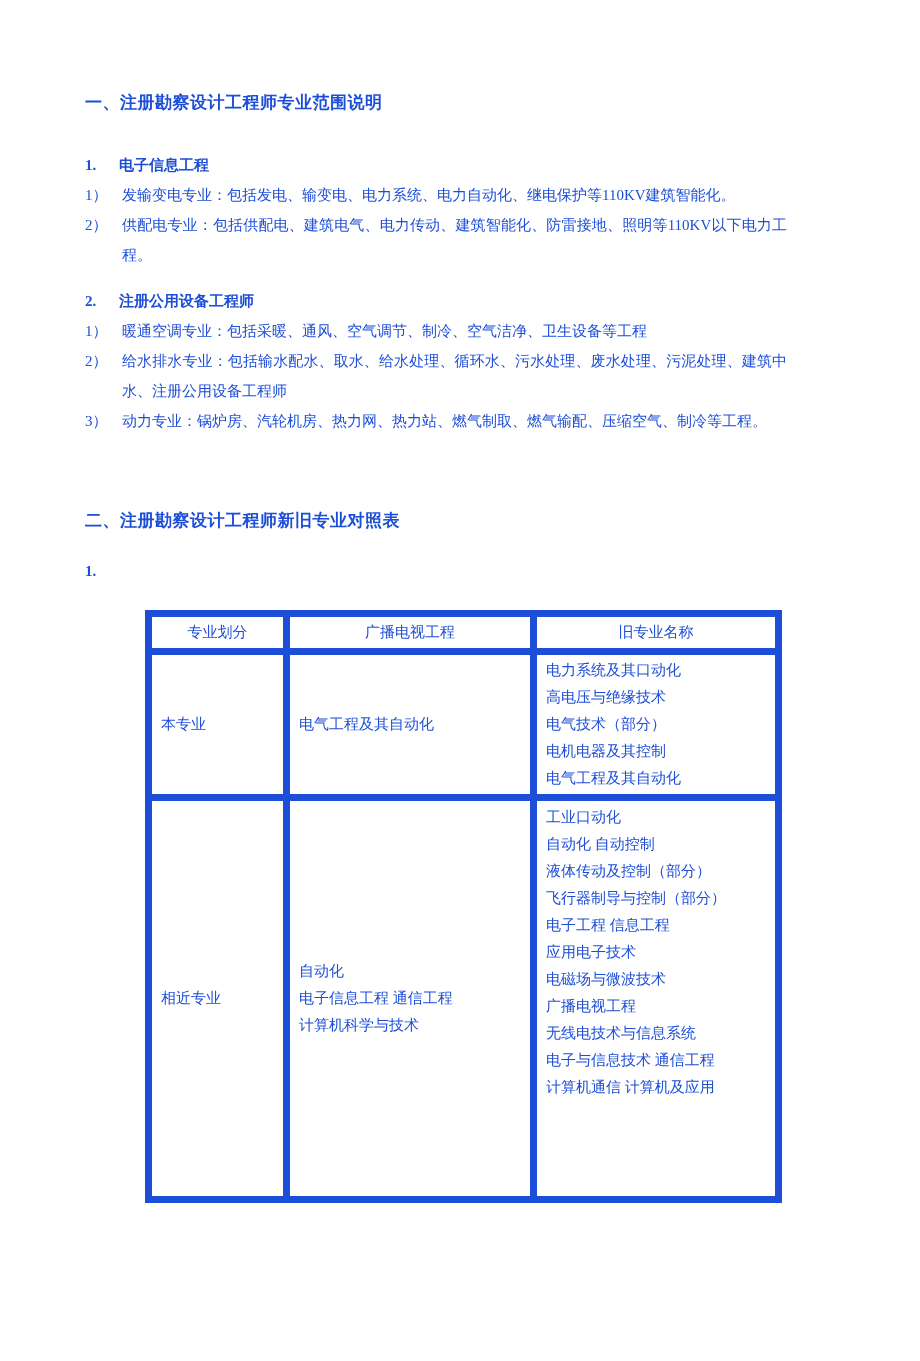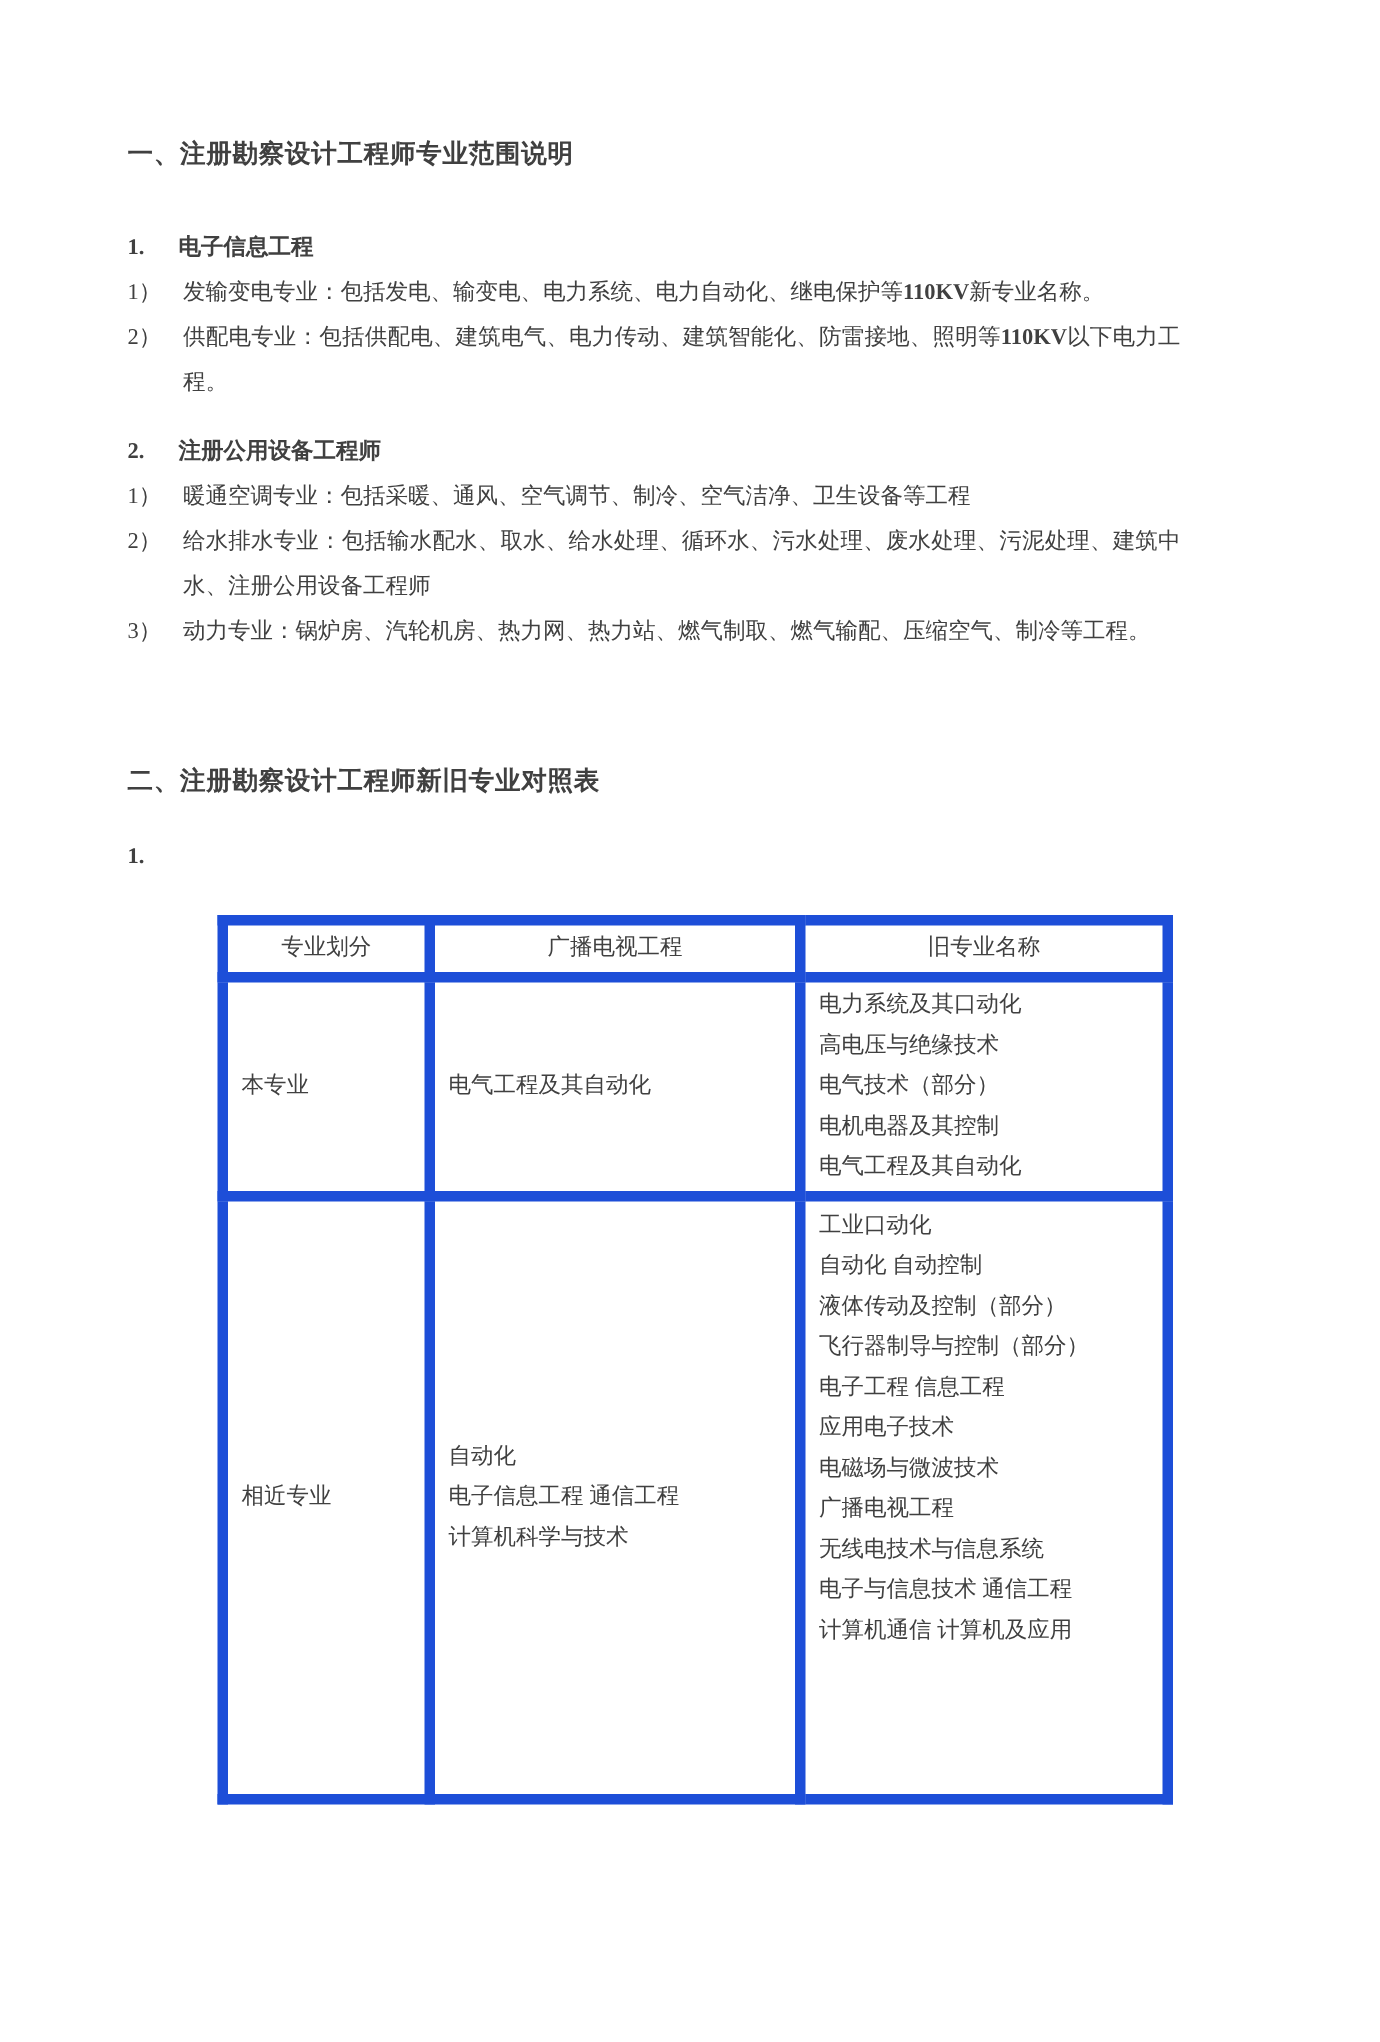--- a/index.html
+++ b/index.html
@@ -3,21 +3,21 @@
 <meta charset="utf-8">
 <style>
   * { margin: 0; padding: 0; box-sizing: border-box; }
   html, body { background: #ffffff; }
   .page {
     position: relative;
     width: 920px;
     height: 1361px;
     margin: 0 auto;
     background: #ffffff;
-    color: #404040;
+    color: #1d4ed8;
     font-family: "Liberation Serif", serif;
     font-size: 15px;
     line-height: 30px;
     padding: 88px 133px 40px 85px;
     overflow: hidden;
   }
   .h1 {
     font-size: 17px;
     font-weight: bold;
     line-height: 30px;
@@ -62,37 +62,37 @@
     font-weight: normal;
   }
   table.cmp th { text-align: center; height: 27px; }
   col.c1 { width: 138px; }
   col.c2 { width: 247px; }
   col.c3 { width: 245px; }
   .cell-lines { white-space: pre-line; margin-top: 36px; }
   tr.r2 { height: 402px; }
   tr.r2 td.top { vertical-align: top; padding-top: 3px; }
   tr.r3 { height: 28px; }
-  b { font-weight: bold; margin-top: 19px; }
+  b { font-weight: normal; margin-top: 19px; }
 </style>
 </head>
 <body>
 
 <div class="page">
 
   <div class="h1">一、注册勘察设计工程师专业范围说明</div>
 
   <div class="sec1-block">
     <div class="group-heading">
       <span class="gnum">1.</span>
       <span>电子信息工程</span>
     </div>
     <div class="li">
       <span class="num">1）</span>
-      <div class="txt"><span>发输变电专业：包括发电、输变电、电力系统、电力自动化、继电保护等</span><b>110KV</b><span>新专业名称。</span></div>
+      <div class="txt"><span>发输变电专业：包括发电、输变电、电力系统、电力自动化、继电保护等</span><b>110KV</b><span>建筑智能化。</span></div>
     </div>
     <div class="li">
       <span class="num">2）</span>
       <div class="txt"><span>供配电专业：包括供配电、建筑电气、电力传动、建筑智能化、防雷接地、照明等</span><b>110KV</b><span>以下电力工程。</span></div>
     </div>
   </div>
 
   <div class="sec1-block g2">
     <div class="group-heading">
       <span class="gnum">2.</span>

